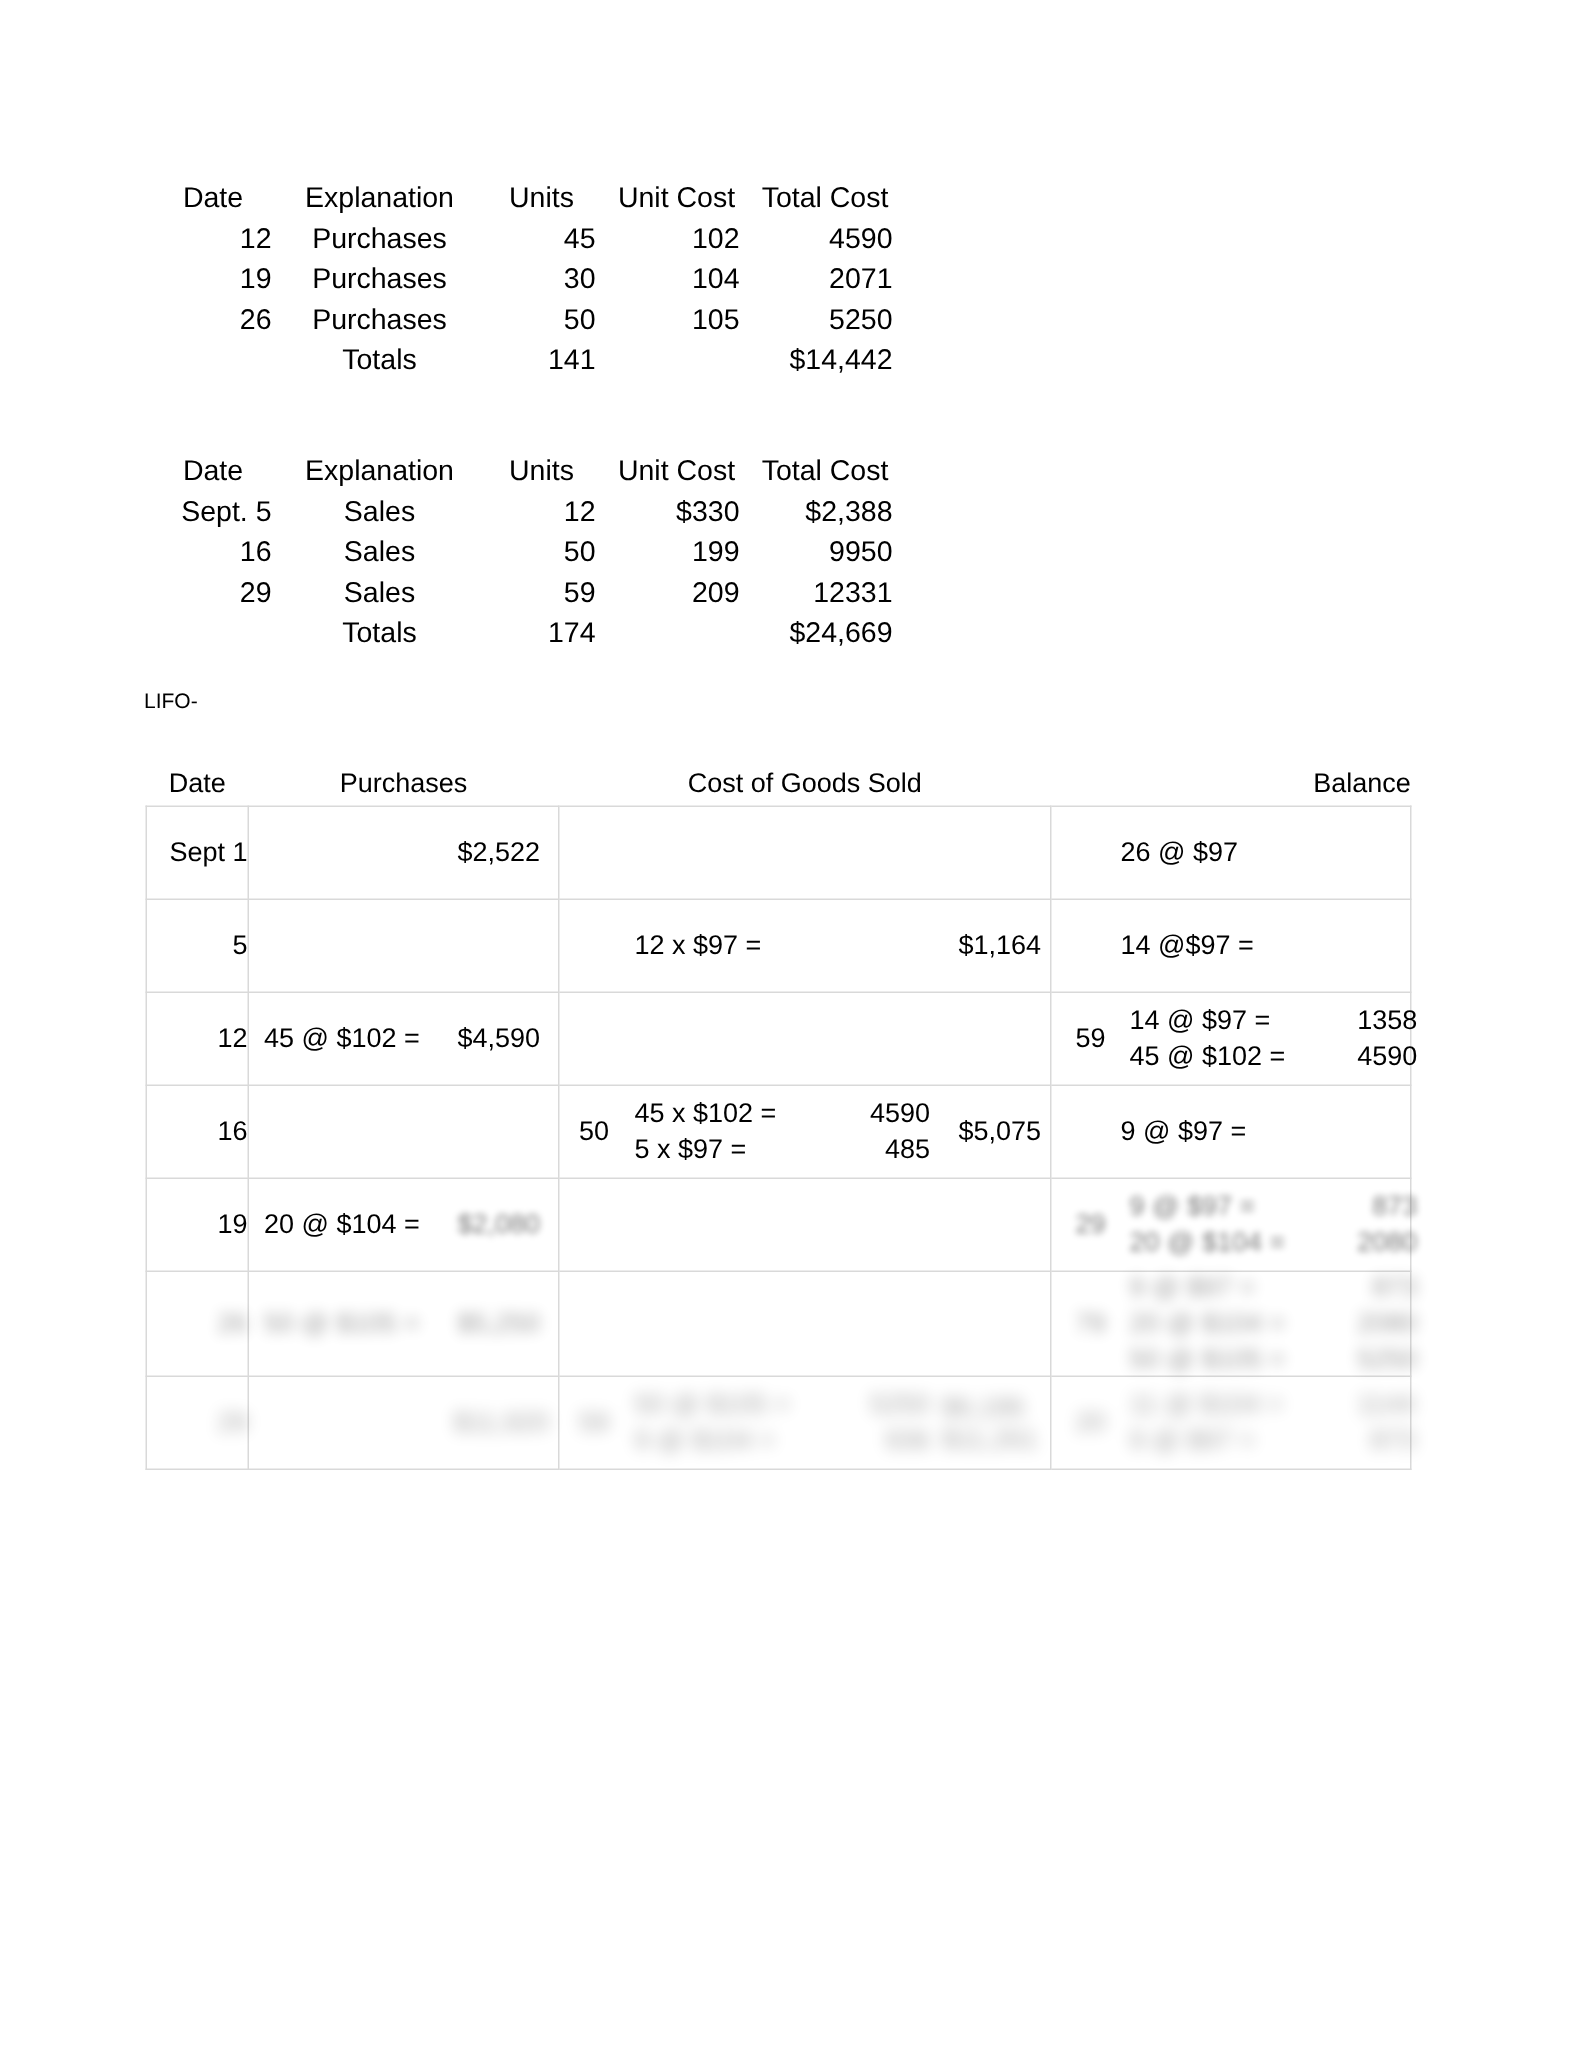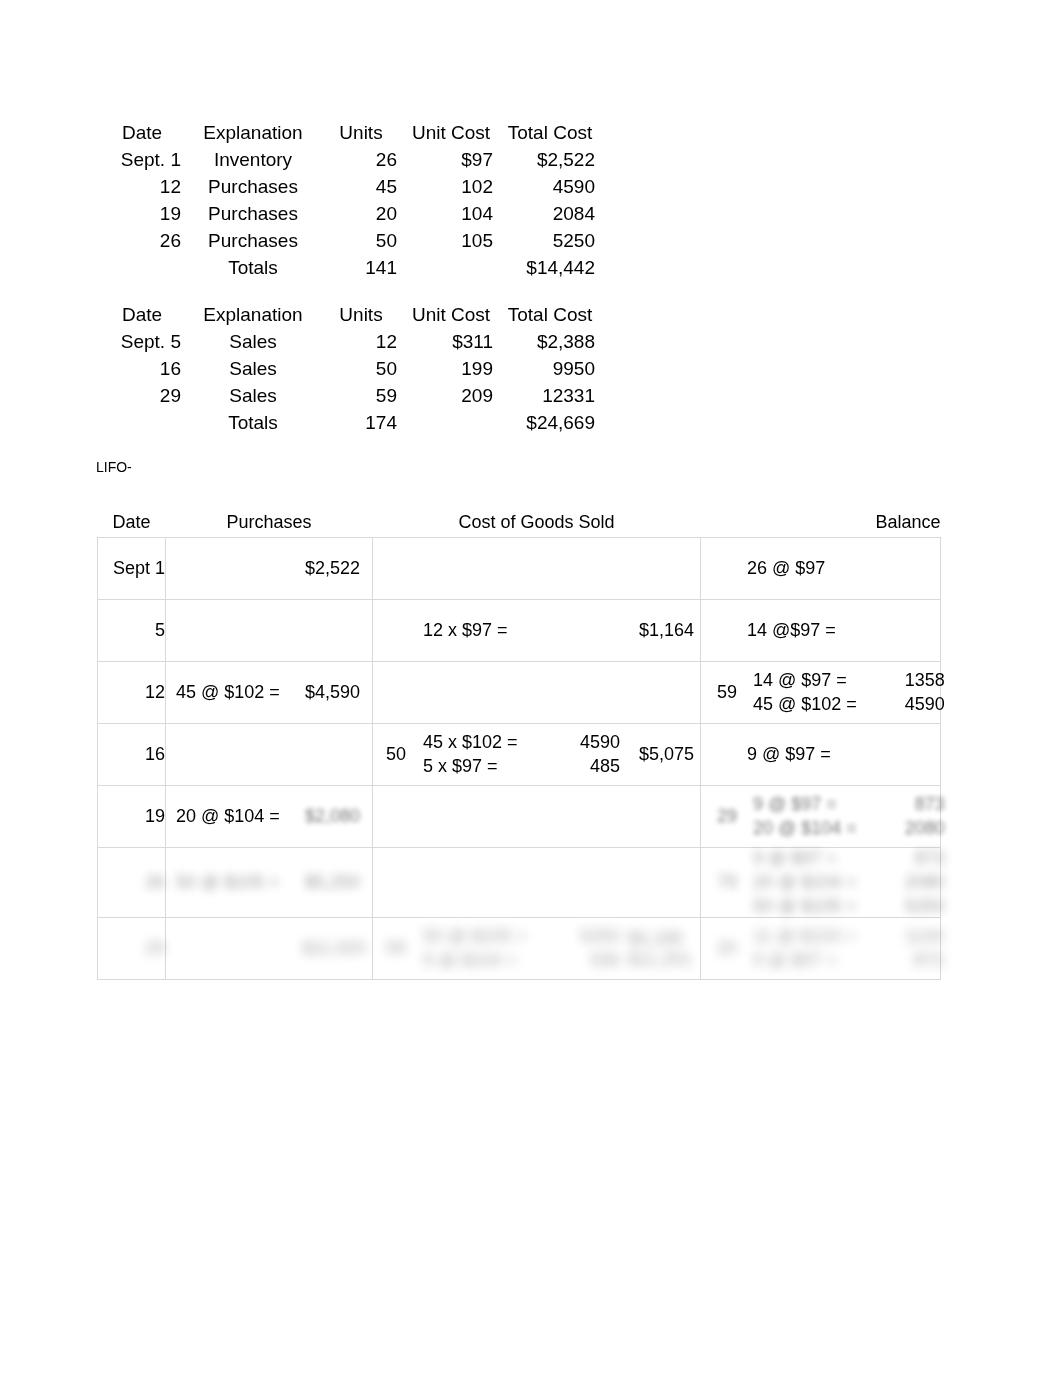--- a/index.html
+++ b/index.html
@@ -169,39 +169,32 @@
     <tr>
       <th class="col-date">Date</th>
       <th class="col-expl">Explanation</th>
       <th class="col-units">Units</th>
       <th class="col-ucost">Unit Cost</th>
       <th class="col-tcost">Total Cost</th>
     </tr>
   </thead>
   <tbody>
     <tr>
-      <td class="col-date">Sept. 1</td>
-      <td class="col-expl">Inventory</td>
-      <td class="col-units">26</td>
-      <td class="col-ucost">$97</td>
-      <td class="col-tcost">$2,522</td>
-    </tr>
-    <tr>
       <td class="col-date">12</td>
       <td class="col-expl">Purchases</td>
       <td class="col-units">45</td>
       <td class="col-ucost">102</td>
       <td class="col-tcost">4590</td>
     </tr>
     <tr>
       <td class="col-date">19</td>
       <td class="col-expl">Purchases</td>
-      <td class="col-units">20</td>
+      <td class="col-units">30</td>
       <td class="col-ucost">104</td>
-      <td class="col-tcost">2084</td>
+      <td class="col-tcost">2071</td>
     </tr>
     <tr>
       <td class="col-date">26</td>
       <td class="col-expl">Purchases</td>
       <td class="col-units">50</td>
       <td class="col-ucost">105</td>
       <td class="col-tcost">5250</td>
     </tr>
     <tr>
       <td class="col-date"></td>
@@ -221,21 +214,21 @@
       <th class="col-units">Units</th>
       <th class="col-ucost">Unit Cost</th>
       <th class="col-tcost">Total Cost</th>
     </tr>
   </thead>
   <tbody>
     <tr>
       <td class="col-date">Sept. 5</td>
       <td class="col-expl">Sales</td>
       <td class="col-units">12</td>
-      <td class="col-ucost">$311</td>
+      <td class="col-ucost">$330</td>
       <td class="col-tcost">$2,388</td>
     </tr>
     <tr>
       <td class="col-date">16</td>
       <td class="col-expl">Sales</td>
       <td class="col-units">50</td>
       <td class="col-ucost">199</td>
       <td class="col-tcost">9950</td>
     </tr>
     <tr>

